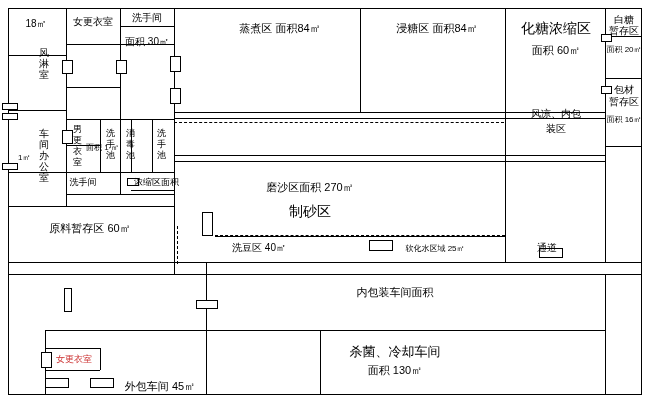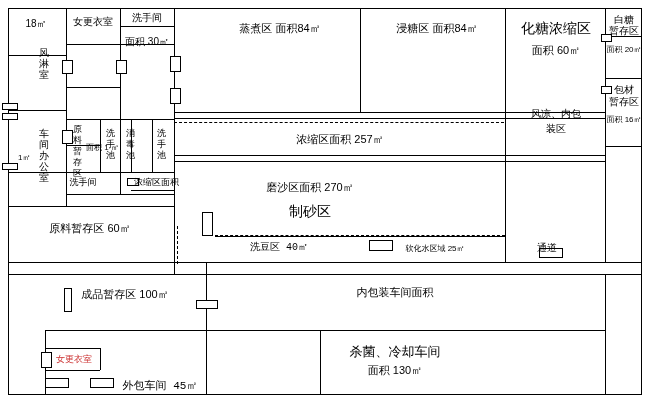--- a/index.html
+++ b/index.html
@@ -111,45 +111,43 @@
   <div class="lbl c" style="left:510px;top:44px;width:92px;font-size:11px;">面积 60㎡</div>
 
   <div class="lbl c" style="left:606px;top:14px;width:36px;">白糖</div>
   <div class="lbl c" style="left:606px;top:25px;width:36px;">暂存区</div>
   <div class="lbl c tiny" style="left:605px;top:44px;width:38px;">面积 20㎡</div>
 
   <div class="lbl c" style="left:606px;top:84px;width:36px;">包材</div>
   <div class="lbl c" style="left:606px;top:96px;width:36px;">暂存区</div>
   <div class="lbl c tiny" style="left:605px;top:114px;width:38px;">面积 16㎡</div>
 
-  <div class="lbl c" style="left:240px;top:133px;width:200px;font-size:11px;">浓缩区面积 257㎡</div>
   <div class="lbl c" style="left:510px;top:108px;width:92px;">风凉、内包</div>
   <div class="lbl c" style="left:510px;top:123px;width:92px;">装区</div>
 
   <div class="lbl c" style="left:220px;top:181px;width:180px;font-size:11px;">磨沙区面积 270㎡</div>
   <div class="lbl c" style="left:230px;top:205px;width:160px;font-size:14px;">制砂区</div>
 
-  <div class="lbl c" style="left:224px;top:242px;width:110px;font-family:Liberation Mono, monospace;">洗豆区 40㎡</div>
+  <div class="lbl c" style="left:204px;top:242px;width:110px;">洗豆区 40㎡</div>
   <div class="lbl c tiny" style="left:392px;top:243px;width:86px;">软化水区域 25㎡</div>
   <div class="lbl c" style="left:522px;top:242px;width:50px;">通道</div>
 
   <div class="lbl c" style="left:20px;top:222px;width:140px;font-size:11px;">原料暂存区 60㎡</div>
 
-  <div class="lbl c" style="left:55px;top:288px;width:140px;font-size:11px;">成品暂存区 100㎡</div>
   <div class="lbl c" style="left:320px;top:286px;width:150px;font-size:11px;">内包装车间面积</div>
   <div class="lbl c" style="left:330px;top:346px;width:130px;font-size:13px;">杀菌、冷却车间</div>
   <div class="lbl c" style="left:330px;top:364px;width:130px;font-size:11px;">面积 130㎡</div>
   <div class="lbl c sm" style="left:48px;top:353px;width:52px;color:#c33;">女更衣室</div>
-  <div class="lbl c" style="left:100px;top:380px;width:120px;font-size:11px;font-family:Liberation Mono, monospace;">外包车间 45㎡</div>
+  <div class="lbl c" style="left:100px;top:380px;width:120px;font-size:11px;">外包车间 45㎡</div>
 
   <div class="vtxt" style="left:38px;top:47px;width:12px;">风淋室</div>
   <div class="vtxt" style="left:38px;top:128px;width:12px;">车间办公室</div>
   <div class="lbl tiny" style="left:18px;top:152px;">1㎡</div>
 
-  <div class="vtxt2" style="left:72px;top:124px;">原料暂存区</div>
+  <div class="vtxt2" style="left:72px;top:124px;">男更衣室</div>
   <div class="lbl tiny" style="left:86px;top:142px;">面积 1 ㎡</div>
   <div class="lbl c sm" style="left:66px;top:176px;width:34px;">洗手间</div>
   <div class="lbl c sm" style="left:134px;top:176px;width:40px;">浓缩区面积</div>
 
   <div class="vtxt2" style="left:105px;top:128px;">洗手池</div>
   <div class="vtxt2" style="left:125px;top:128px;">消毒池</div>
   <div class="vtxt2" style="left:156px;top:128px;">洗手池</div>
 
 </div>
 

